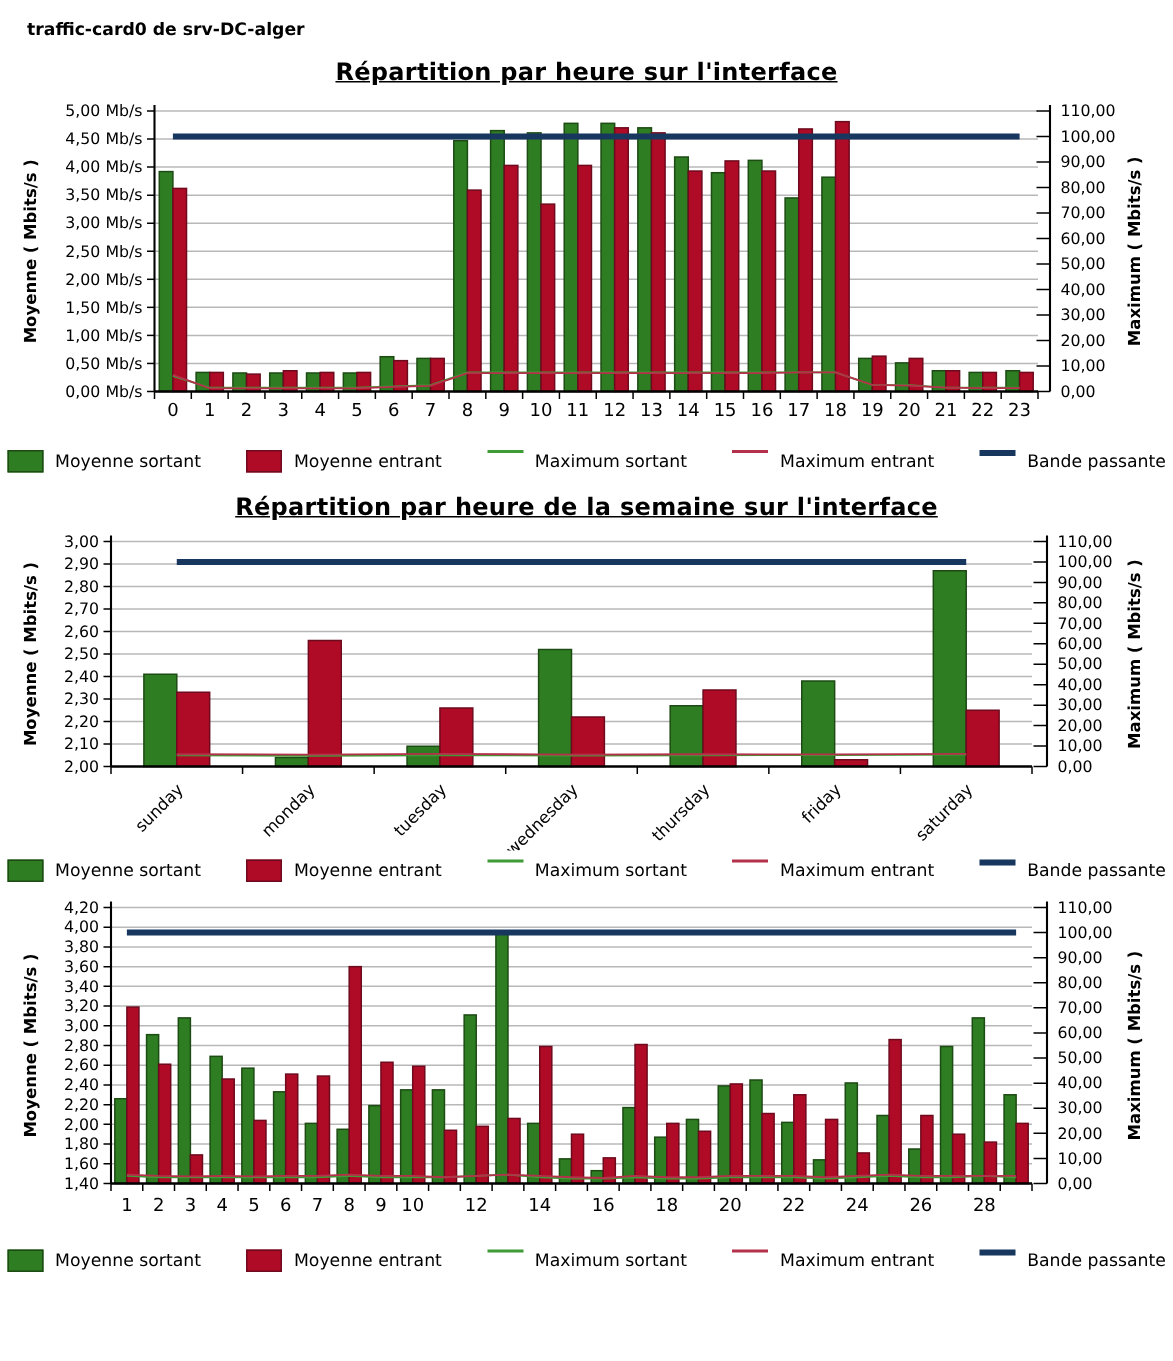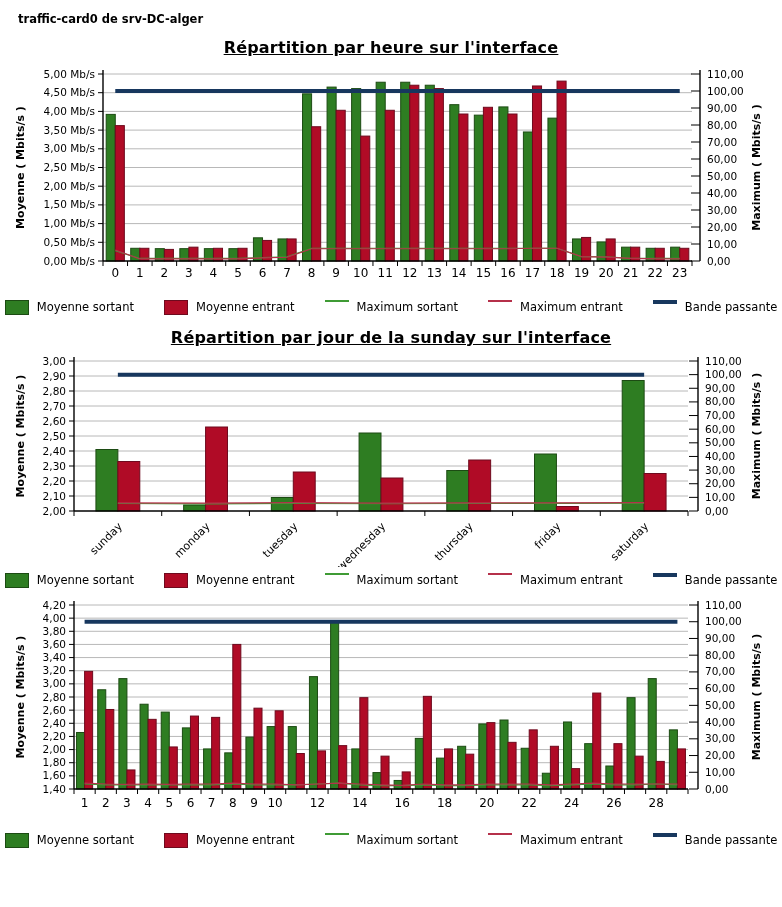--- a/index.html
+++ b/index.html
@@ -228,21 +228,21 @@
           <span>Maximum entrant</span>
         </span>
         <span class="legend-item">
           <span class="sw sw-line thick" style="background: rgb(23, 55, 94);"></span>
           <span>Bande passante</span>
         </span>
       </div>
   </section>
 
   <section class="chart-section">
-    <h2 class="chart-title">Répartition par jour de la sunday sur l'interface</h2>
+    <h2 class="chart-title">Répartition par heure de la semaine sur l'interface</h2>
     <svg width="782" height="218" viewBox="0 0 782 218">
         <line x1="69" y1="162" x2="74" y2="162" stroke="#000000" stroke-width="1"></line>
         <text x="66" y="165.5" text-anchor="end" font-size="10.5" class="axis-text">2,00</text>
         <line x1="74" y1="147" x2="688" y2="147" stroke="#b8b8b8" stroke-width="1"></line>
         <line x1="69" y1="147" x2="74" y2="147" stroke="#000000" stroke-width="1"></line>
         <text x="66" y="150.5" text-anchor="end" font-size="10.5" class="axis-text">2,10</text>
         <line x1="74" y1="131.99999999999997" x2="688" y2="131.99999999999997" stroke="#b8b8b8" stroke-width="1"></line>
         <line x1="69" y1="131.99999999999997" x2="74" y2="131.99999999999997" stroke="#000000" stroke-width="1"></line>
         <text x="66" y="135.49999999999997" text-anchor="end" font-size="10.5" class="axis-text">2,20</text>
         <line x1="74" y1="117.00000000000003" x2="688" y2="117.00000000000003" stroke="#b8b8b8" stroke-width="1"></line>

